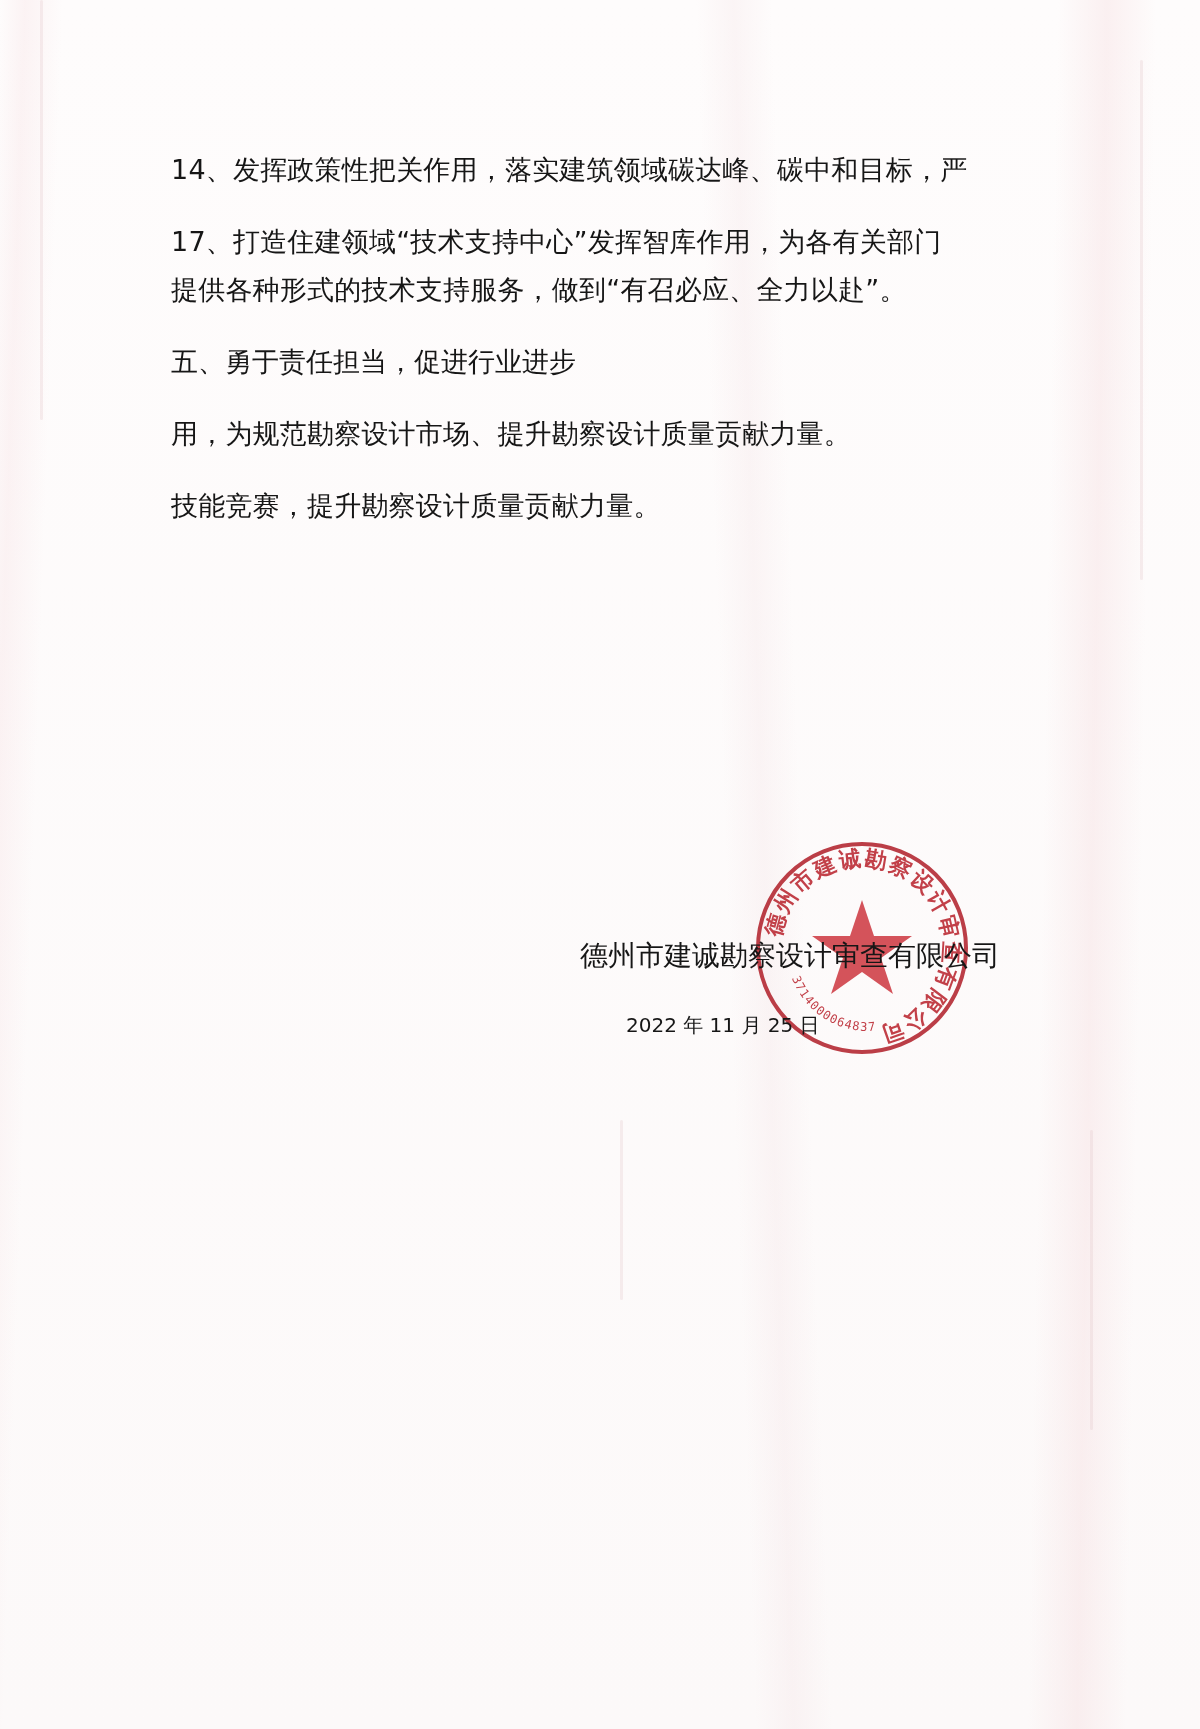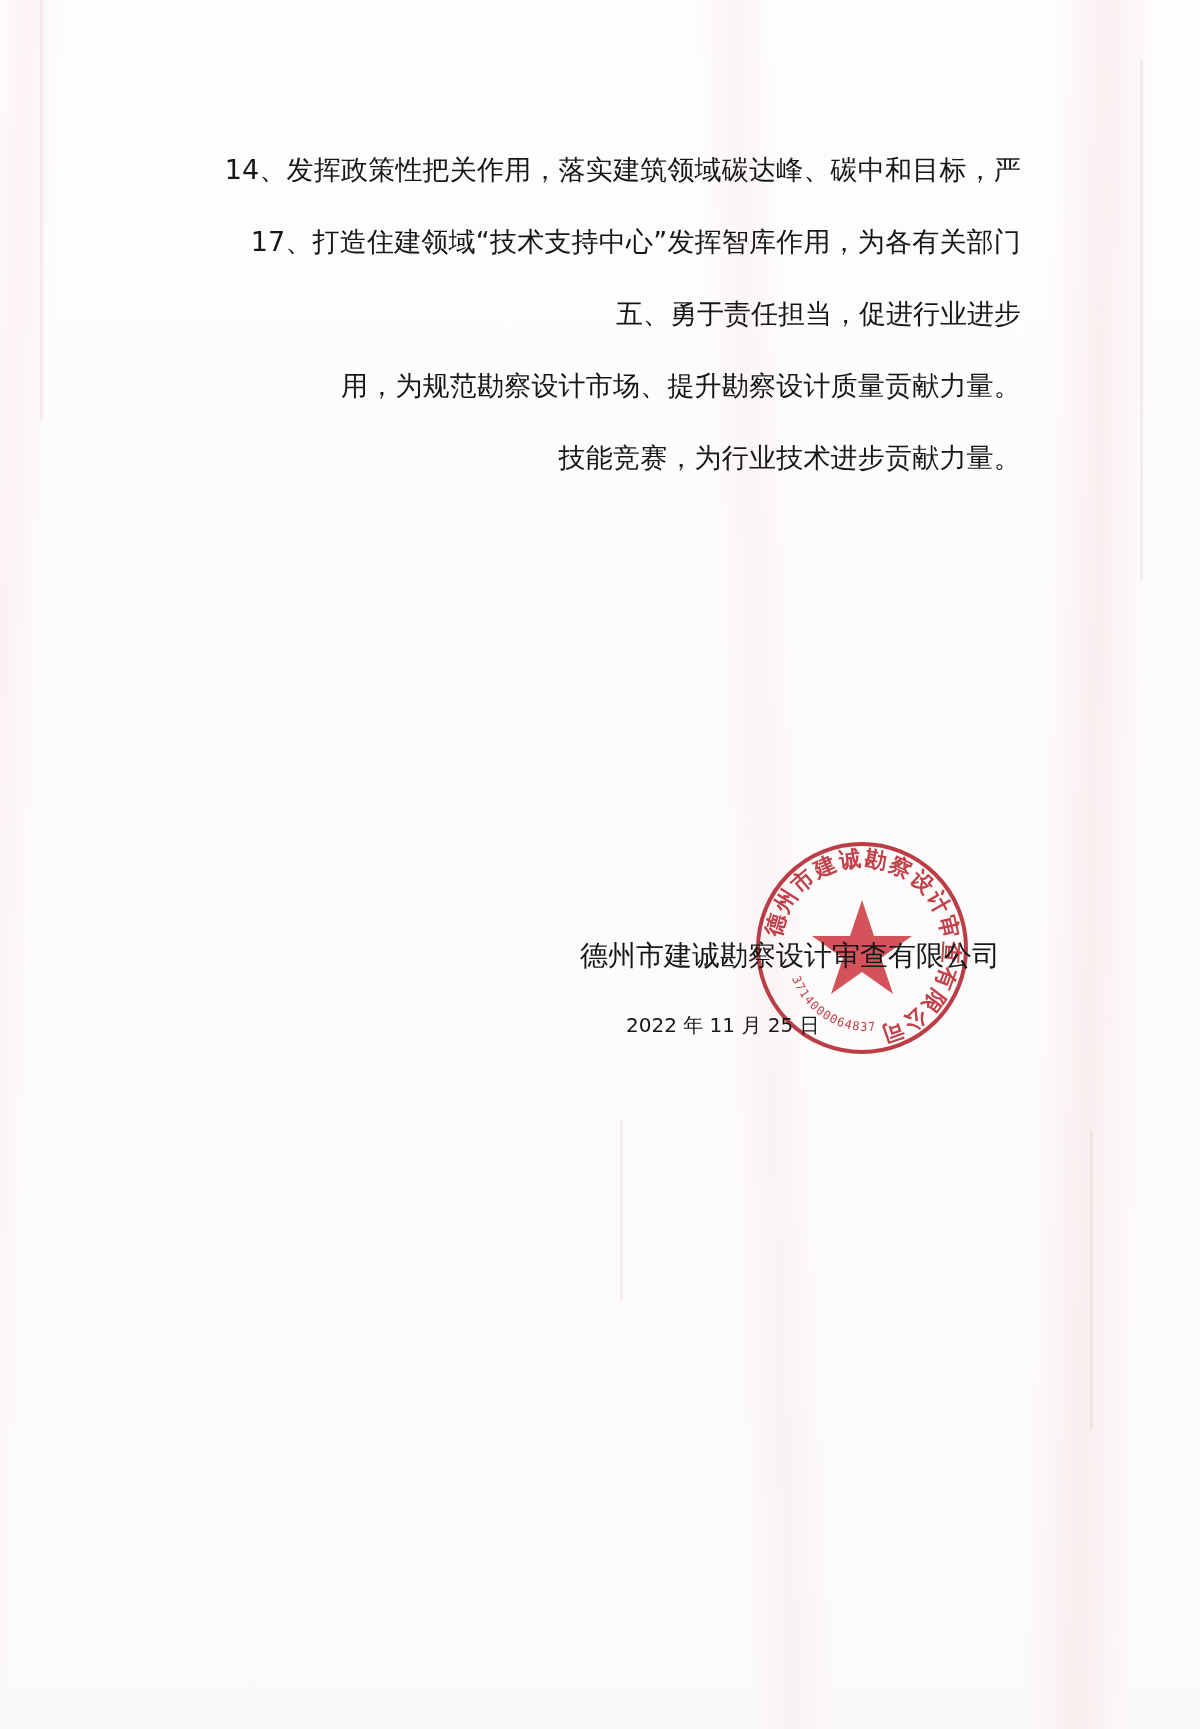--- a/index.html
+++ b/index.html
@@ -29,21 +29,20 @@
     position: absolute;
     width: 3px;
     background: rgba(225, 190, 195, 0.25);
     border-radius: 2px;
   }
   .content {
     position: absolute;
     left: 171px;
     top: 146px;
     width: 850px;
-    text-align: right;
   }
   .item {
     margin: 0 0 24px 0;
   }
   .line {
     font-size: 27px;
     line-height: 48px;
     height: 48px;
     white-space: nowrap;
     letter-spacing: 0.2px;
@@ -95,33 +94,34 @@
 <div class="streak" style="left:620px;top:1120px;height:180px;"></div>
 
 <div class="content">
 
   <div class="item">
     <div class="line">14、发挥政策性把关作用，落实建筑领域碳达峰、碳中和目标，严</div>
   </div>
 
   <div class="item">
     <div class="line">17、打造住建领域“技术支持中心”发挥智库作用，为各有关部门</div>
+    <div class="line">提供各种形式的技术支持服务，做到“有召必应、全力以赴”。</div>
   </div>
 
   <div class="heading">
     <span class="num">五、</span><span class="txt">勇于责任担当，促进行业进步</span>
   </div>
 
   <div class="item">
     <div class="line">用，为规范勘察设计市场、提升勘察设计质量贡献力量。</div>
   </div>
 
 
   <div class="item">
-    <div class="line">技能竞赛，为行业技术进步贡献力量。</div>
+    <div class="line">技能竞赛，提升勘察设计质量贡献力量。</div>
   </div>
 </div>
 
 <div class="stamp">
   <svg width="220" height="220" viewBox="0 0 220 220" xmlns="http://www.w3.org/2000/svg">
     <defs>
       <path id="ringPath" d="M 110 110 m -82 0 a 82 82 0 1 1 164 0 a 82 82 0 1 1 -164 0"></path>
       <path id="bottomPath" d="M 40 140 A 80 80 0 0 0 150 185"></path>
     </defs>
     <circle cx="110" cy="110" r="104" fill="none" stroke="#b01e28" stroke-width="4"></circle>

